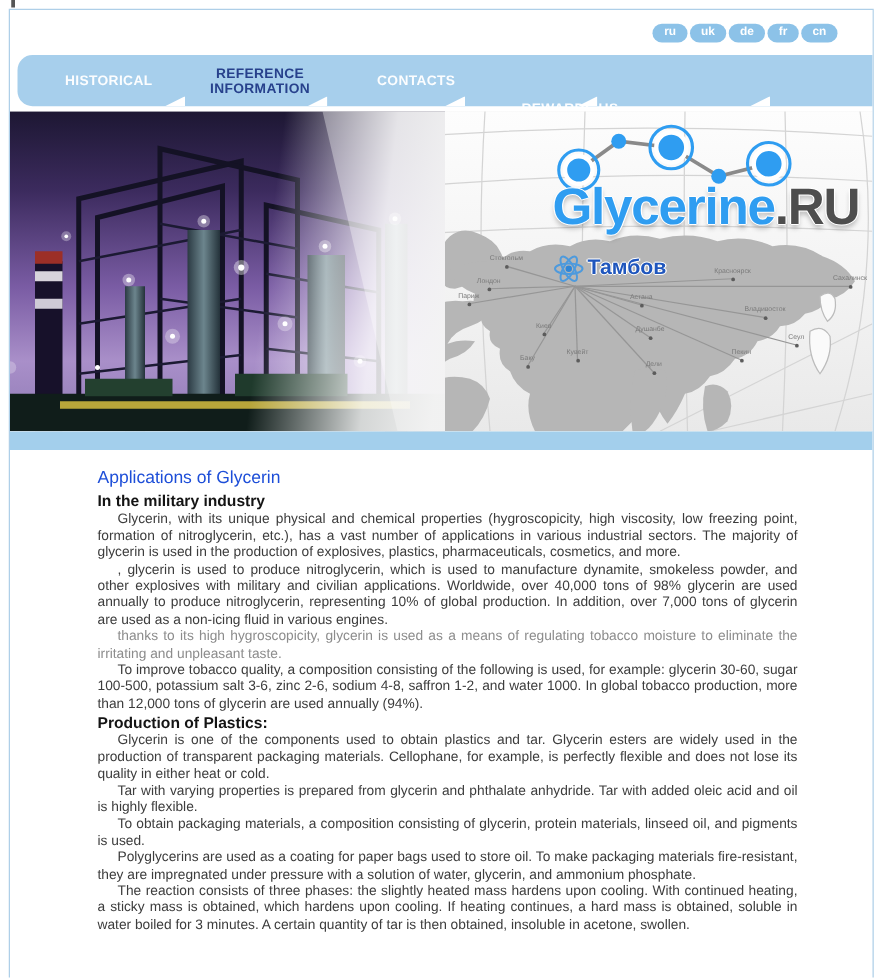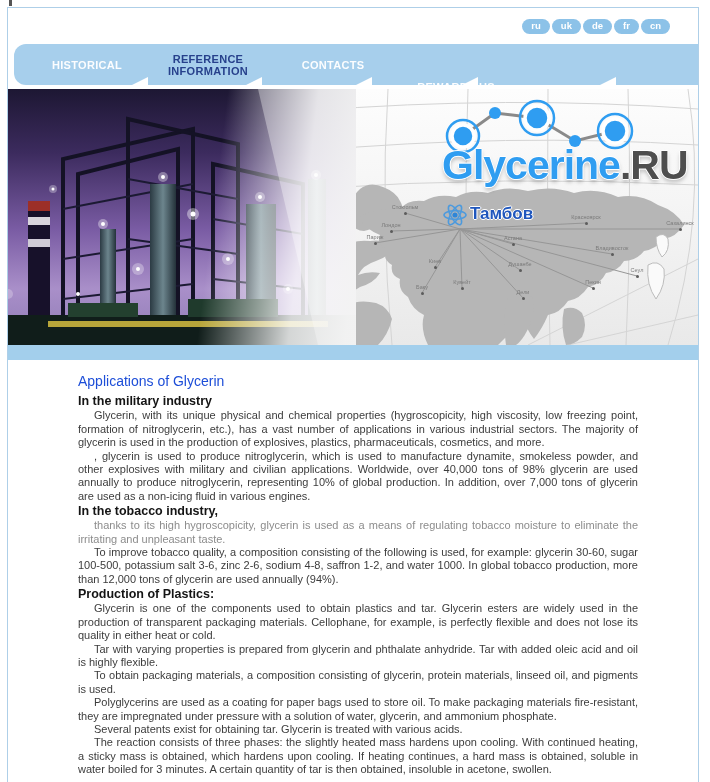--- a/index.html
+++ b/index.html
@@ -339,36 +339,34 @@
   <div class="article">
     <h2 class="article-title">Applications of Glycerin</h2>
     <div>
 
         <div class="blk blk-h">In the military industry</div>
 
         <div class="blk blk-p">Glycerin, with its unique physical and chemical properties (hygroscopicity, high viscosity, low freezing point, formation of nitroglycerin, etc.), has a vast number of applications in various industrial sectors. The majority of glycerin is used in the production of explosives, plastics, pharmaceuticals, cosmetics, and more.</div>
 
         <div class="blk blk-p">, glycerin is used to produce nitroglycerin, which is used to manufacture dynamite, smokeless powder, and other explosives with military and civilian applications. Worldwide, over 40,000 tons of 98% glycerin are used annually to produce nitroglycerin, representing 10% of global production. In addition, over 7,000 tons of glycerin are used as a non-icing fluid in various engines.</div>
 
-        <div class="blk blk-h">In the tobacco industry,</div>
 
         <div class="blk muted blk-p">thanks to its high hygroscopicity, glycerin is used as a means of regulating tobacco moisture to eliminate the irritating and unpleasant taste.</div>
 
         <div class="blk blk-p">To improve tobacco quality, a composition consisting of the following is used, for example: glycerin 30-60, sugar 100-500, potassium salt 3-6, zinc 2-6, sodium 4-8, saffron 1-2, and water 1000. In global tobacco production, more than 12,000 tons of glycerin are used annually (94%).</div>
 
         <div class="blk blk-h">Production of Plastics:</div>
 
         <div class="blk blk-p">Glycerin is one of the components used to obtain plastics and tar. Glycerin esters are widely used in the production of transparent packaging materials. Cellophane, for example, is perfectly flexible and does not lose its quality in either heat or cold.</div>
 
 
         <div class="blk blk-p">Tar with varying properties is prepared from glycerin and phthalate anhydride. Tar with added oleic acid and oil is highly flexible.</div>
 
         <div class="blk blk-p">To obtain packaging materials, a composition consisting of glycerin, protein materials, linseed oil, and pigments is used.</div>
 
         <div class="blk blk-p">Polyglycerins are used as a coating for paper bags used to store oil. To make packaging materials fire-resistant, they are impregnated under pressure with a solution of water, glycerin, and ammonium phosphate.</div>
 
-        <div class="blk blk-p">Several patents exist for obtaining tar. Glycerin is treated with various acids.</div>
 
         <div class="blk blk-p">The reaction consists of three phases: the slightly heated mass hardens upon cooling. With continued heating, a sticky mass is obtained, which hardens upon cooling. If heating continues, a hard mass is obtained, soluble in water boiled for 3 minutes. A certain quantity of tar is then obtained, insoluble in acetone, swollen.</div>
       </div>
   </div>
 
 </div>
 
 </body></html>

